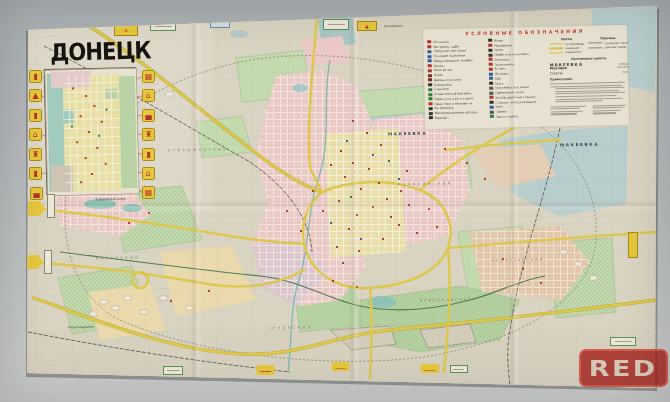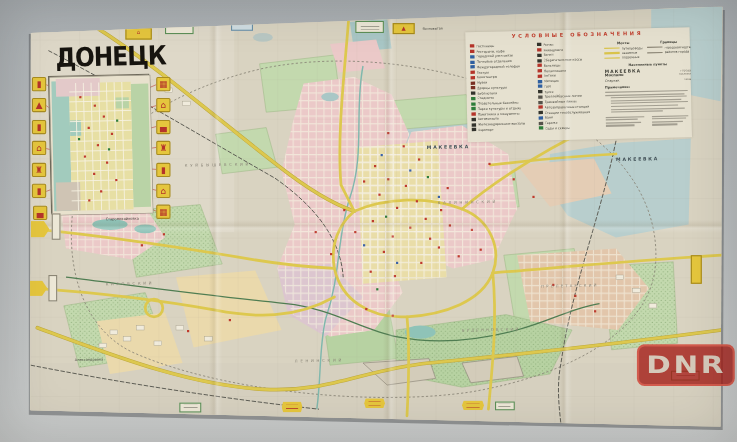--- a/index.html
+++ b/index.html
@@ -706,17 +706,17 @@
       <div class="sign sign-white" style="left: 610px; top: 337px; width: 26px; height: 9px;">
         <span></span>
       </div>
       <div class="sign sign-yellowv" style="left: 628px; top: 232px; width: 10px; height: 26px;">
         <span></span>
       </div>
 
   </div>
 
   <div class="watermark">
-    <div class="wm-block" style="top:0">
-      <span>DNR</span>
+    <div class="wm-block" style="top:36px">
+      <span>RED</span>
     </div>
   </div>
 </div>
 
 </body></html>

